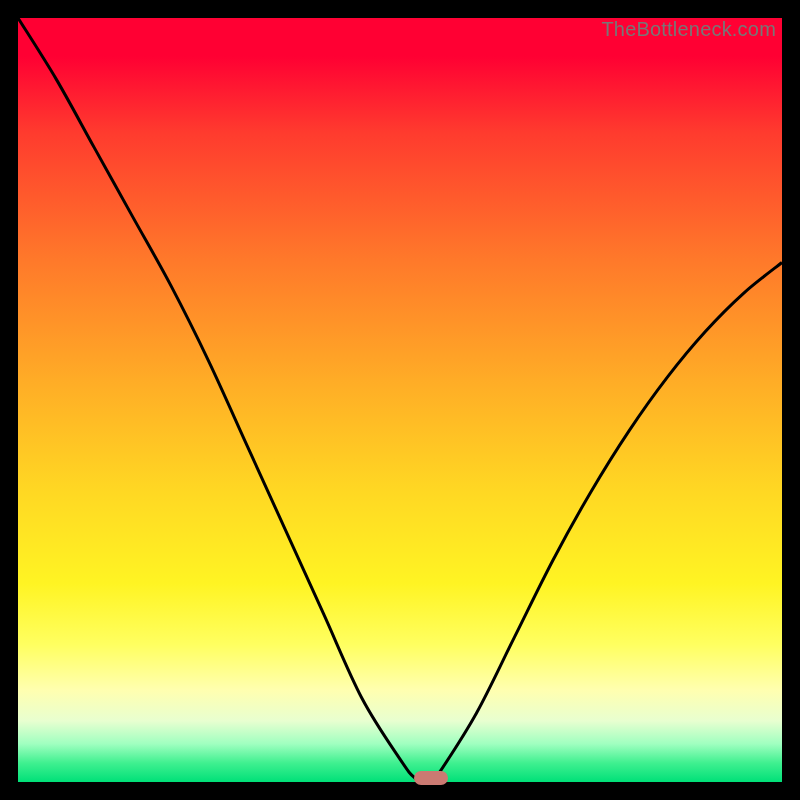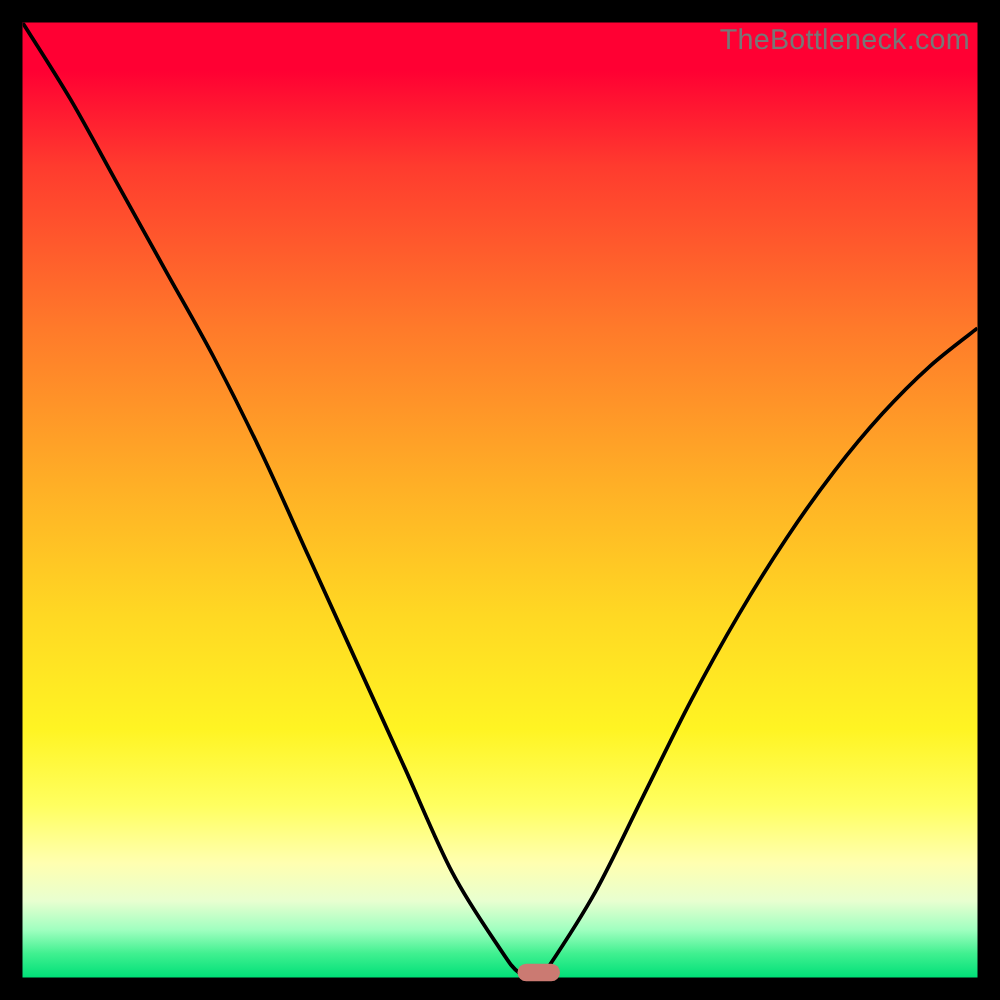--- a/index.html
+++ b/index.html
@@ -37,21 +37,21 @@
       #a0ffc0 95%,
       #40f090 97.5%,
       #00e078 100%
     );
   }
   .watermark {
     position: absolute;
     top: 0px;
     right: 6px;
     color: #777;
-    font-size: 23px;
+    font-size: 20px;
     font-weight: 500;
     letter-spacing: 0.2px;
     user-select: none;
     text-align: right;
   }
   svg.curve {
     position: absolute;
     left: 0;
     top: 0;
     width: 764px;

